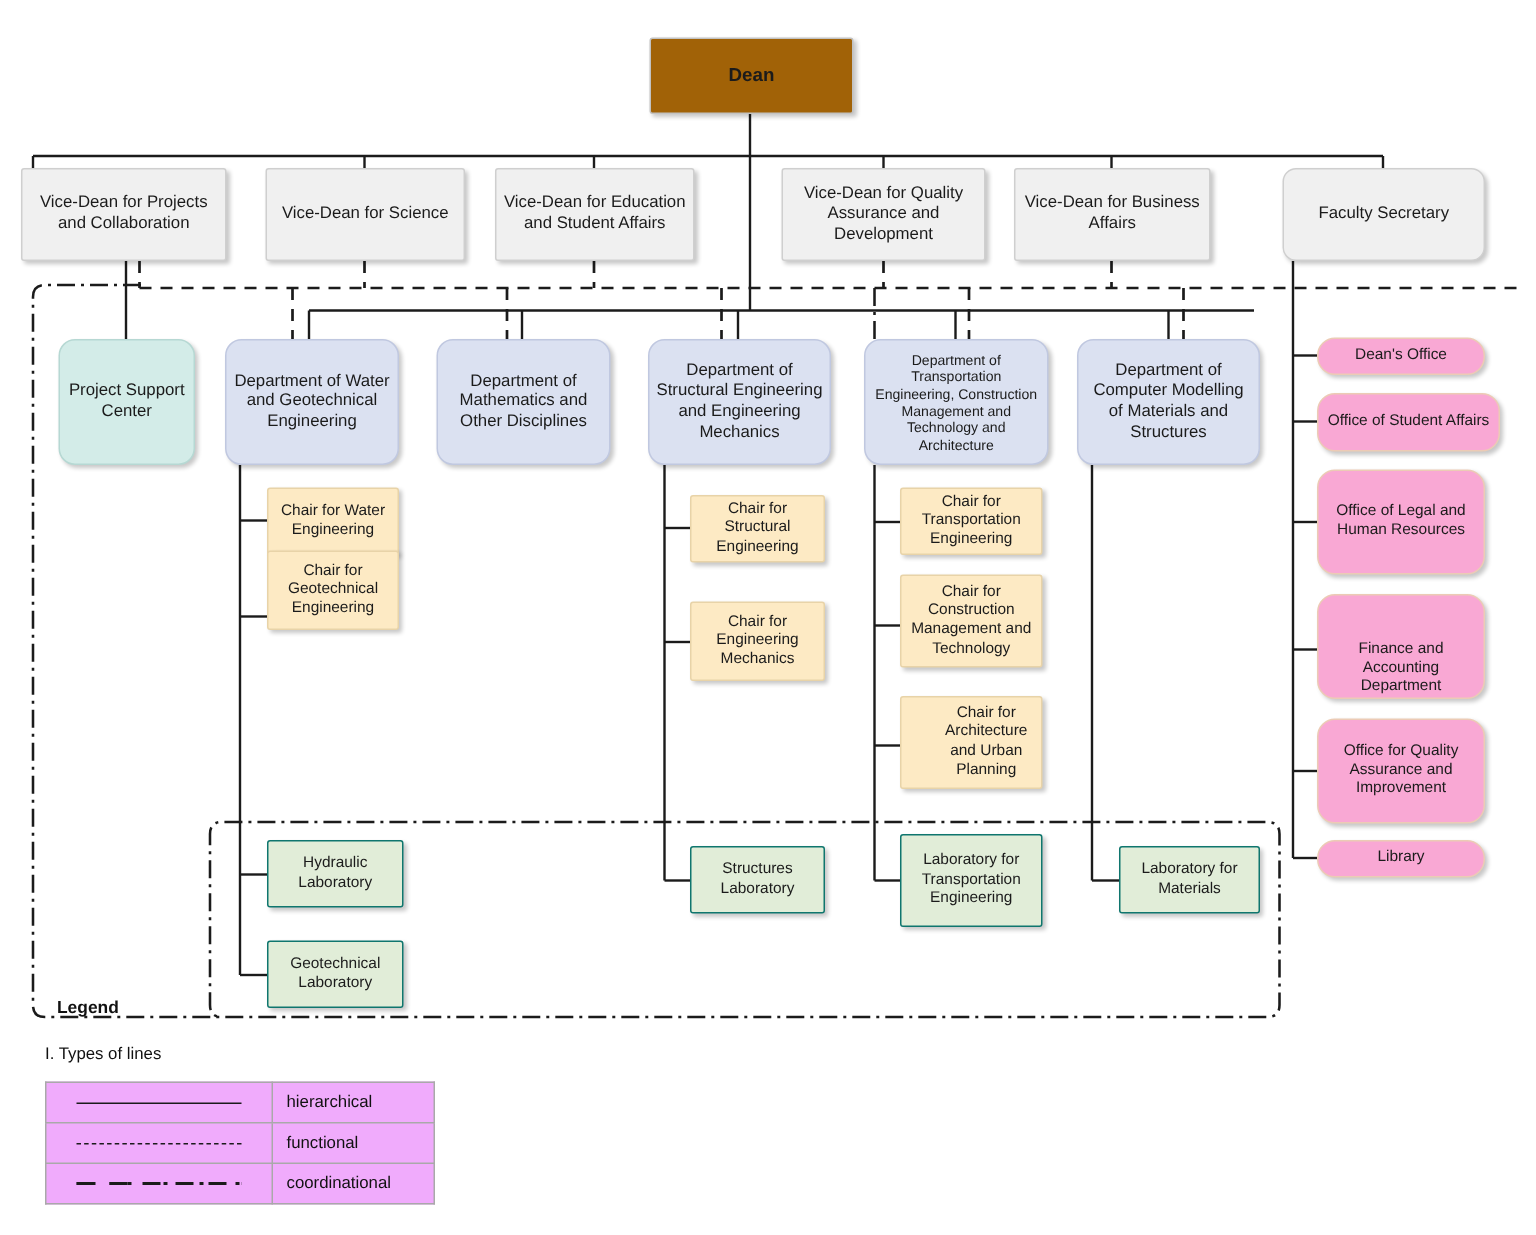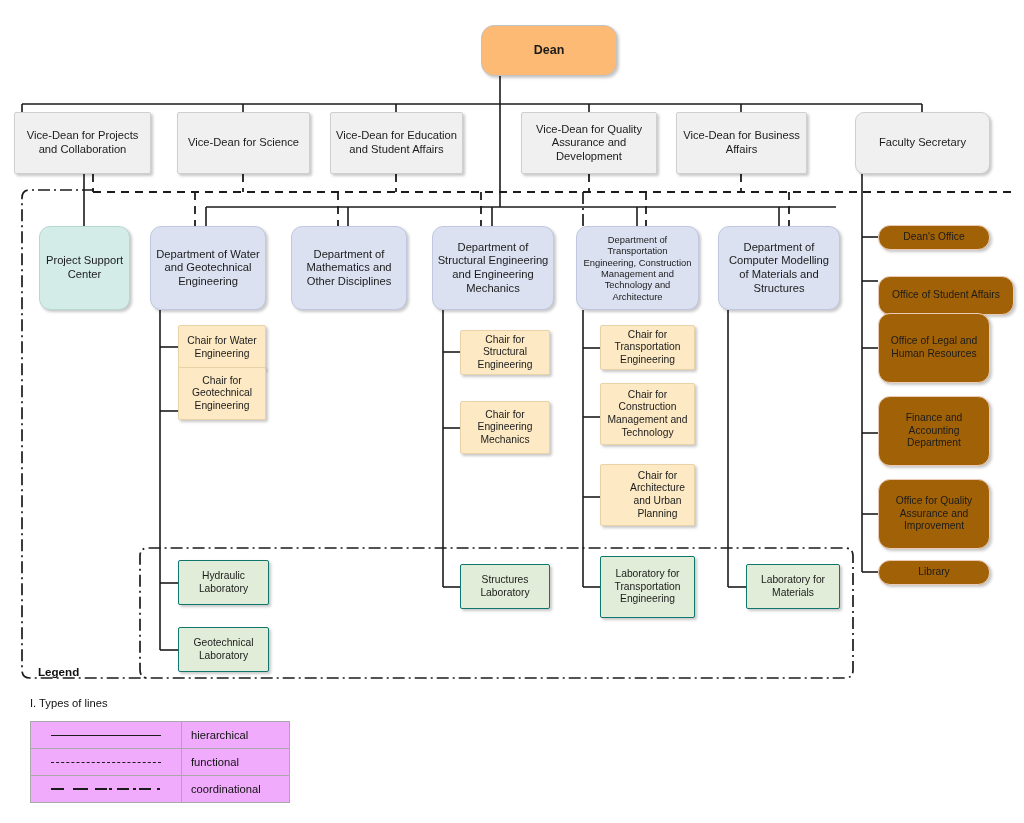--- a/index.html
+++ b/index.html
@@ -31,26 +31,25 @@
     line-height:1.22;
     color:#1b1b1b;
     border:1px solid #b9b9b9;
     box-shadow:2px 2px 3px rgba(0,0,0,0.22);
     z-index:3;
   }
   .node span{display:block;padding:0 4px;}
 
   
   .n-dean{
-    background:#fdba74;
+    background:#a16207;
     border:1px solid #c2c2c2;
-    border-radius:13px;
+    border-radius:2px;
     font-size:12.5px;
     font-weight:bold;
-    margin-left:48px;
   }
   .n-vicedean{
     background:#f0f0f0;
     border:1px solid #cfcfcf;
     border-radius:2px;
     font-size:11.2px;
   }
   .n-vicedean.rounded{border-radius:9px;}
   .n-center{
     background:#d3ece8;
@@ -71,21 +70,21 @@
     border-radius:2px;
     font-size:10.3px;
   }
   .n-lab{
     background:#e1edd8;
     border:1px solid #0f766e;
     border-radius:2px;
     font-size:10.3px;
   }
   .n-office{
-    background:#a16207;
+    background:#f9a8d4;
     border:1px solid #eccbb5;
     border-radius:12px;
     font-size:10.3px;
   }
   .legend-title{
     position:absolute;
     left:38px; top:665px;
     font-size:11.6px;
     font-weight:bold;
     color:#111;
@@ -281,27 +280,27 @@
   <div class="node n-lab" style="left:600px;top:556px;width:95px;height:62px;">
     <span>Laboratory for Transportation Engineering</span>
   </div>
   <div class="node n-lab" style="left:746px;top:564px;width:94px;height:45px;">
     <span>Laboratory for Materials</span>
   </div>
 
   <div class="node n-office" style="left:878px;top:225px;width:112px;height:25px;">
     <span>Dean's Office</span>
   </div>
-  <div class="node n-office" style="left:878px;top:262px;width:136px;height:39px;margin-top:14px;">
+  <div class="node n-office" style="left:878px;top:262px;width:122px;height:39px;">
     <span>Office of Student Affairs</span>
   </div>
   <div class="node n-office" style="left:878px;top:313px;width:112px;height:70px;">
     <span>Office of Legal and Human Resources</span>
   </div>
-  <div class="node n-office" style="left:878px;top:396px;width:112px;height:70px;">
+  <div class="node n-office" style="left:878px;top:396px;width:112px;height:70px;align-items:flex-end;">
     <span>Finance and Accounting Department</span>
   </div>
   <div class="node n-office" style="left:878px;top:479px;width:112px;height:70px;">
     <span>Office for Quality Assurance and Improvement</span>
   </div>
   <div class="node n-office" style="left:878px;top:560px;width:112px;height:25px;">
     <span>Library</span>
   </div>
 
   <div class="legend-title">Legend</div>

